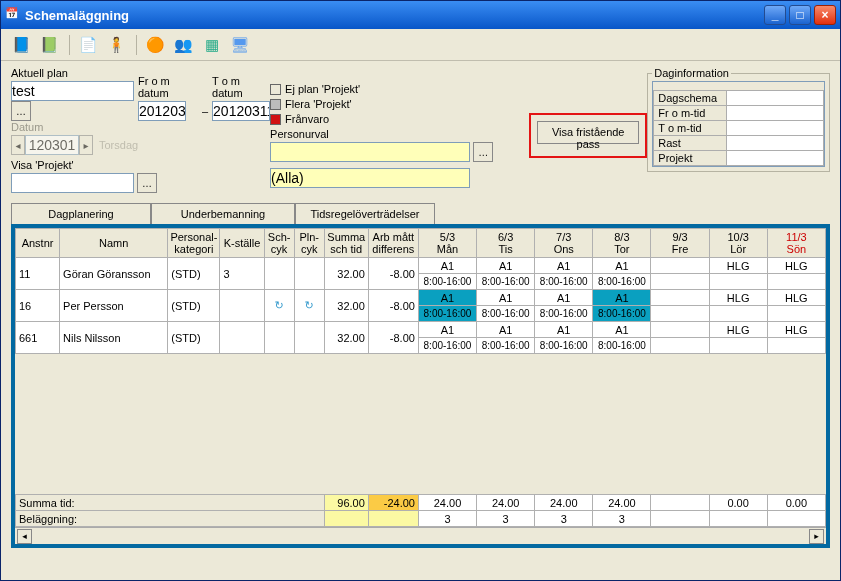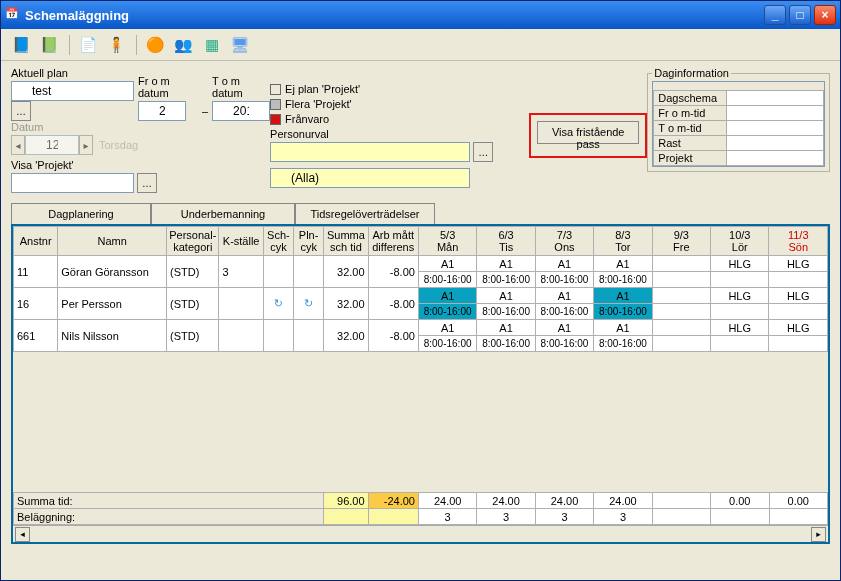--- a/index.html
+++ b/index.html
@@ -11,38 +11,38 @@
   .winbtns { display:flex; gap:3px; }
   .winbtn { width:22px; height:20px; border-radius:3px; display:flex; align-items:center; justify-content:center; font-size:12px; font-weight:bold; }
   .winbtn.min,.winbtn.max { background:linear-gradient(to bottom,#6fa9f8,#1a63cf); border:1px solid #234b90; color:#fff;}
   .winbtn.close { background:linear-gradient(to bottom,#f88a6a,#e2300f); border:1px solid #9a2106; color:#fff;}
   .toolbar { height:32px; display:flex; align-items:center; gap:6px; padding:2px 10px; border-bottom:1px solid #c0bdae; }
   .tbtn { width:22px; height:22px; display:flex; align-items:center; justify-content:center; font-size:15px; }
   .tsep { width:1px; height:20px; background:#b6b3a2; margin:0 2px; }
   .content { padding:6px 10px 10px 10px; position:relative; }
   .field-label { font-size:11px; color:#000; margin-bottom:2px; display:block;}
   .field-label.gray { color:#9b998c; }
-  .textbox { background:#fff; border:1px solid #7f9db9; height:20px; padding:2px 20px; font-size:12px; }
+  .textbox { background:#fff; border:1px solid #7f9db9; height:20px; padding:2px 0; font-size:14px; }
   .textbox.ro { background:#ffffb9; }
   .smallbtn { width:20px; height:20px; border:1px solid #888; background:#ece9d8; font-size:10px; display:flex; align-items:center; justify-content:center; }
   .spinbox { display:flex; align-items:center; }
   .spinbox input { width:54px; text-align:center; }
   .legendbox { width:11px; height:11px; border:1px solid #666; display:inline-block; margin-right:4px; vertical-align:middle;}
   .legendrow { margin-bottom:3px; font-size:11px; display:flex; align-items:center;}
   .dagbox { border:1px solid #7f9db9; }
   .dagbox table { border-collapse:collapse; width:100%;margin-top:8px; }
   .dagbox td { border:1px solid #adadad; font-size:11px; padding:1px 4px; height:15px; }
   .dagbox td:first-child { width:75px; background:#ece9d8; }
   .dagbox td:last-child { background:#fff; width:130px; }
   .btn { border:1px solid #888; background:#ece9d8; padding:4px 10px; font-size:11px; height:23px; }
   .highlight-red { border:2px solid #e41414; padding:6px; }
   .tabs { display:flex; margin-top:10px; }
   .tab { border:1px solid #888; border-bottom:none; background:#ece9d8; padding:4px 0; font-size:11px; text-align:center; }
   .tab.active { background:#fff; border-bottom:1px solid #fff; position:relative; z-index:1;}
-  .grid-wrap { border:2px solid #0369a1; background:#fff; }
+  .grid-wrap { border:4px solid #0369a1; background:#fff; }
   table.grid { border-collapse:collapse; width:100%; table-layout:fixed; }
   table.grid th, table.grid td { border:1px solid #b0b0b0; font-size:11px; text-align:center; height:16px; overflow:hidden; }
   table.grid th { background:#ece9d8; font-weight:normal; padding:2px 1px; }
   table.grid td { background:#fff; padding:1px; }
   .cyan { background:#0aa0c0 !important; color:#000; }
   .yellow { background:#fbf9a3 !important; }
   .orange { background:#fbcb45 !important; }
   .redtxt { color:#c00; }
   .blank { background:#ece9d8; height:140px; }
   .hscroll { height:17px; background:#ece9d8; border-top:1px solid #aaa; display:flex; align-items:center; justify-content:space-between; padding:0 2px;}

